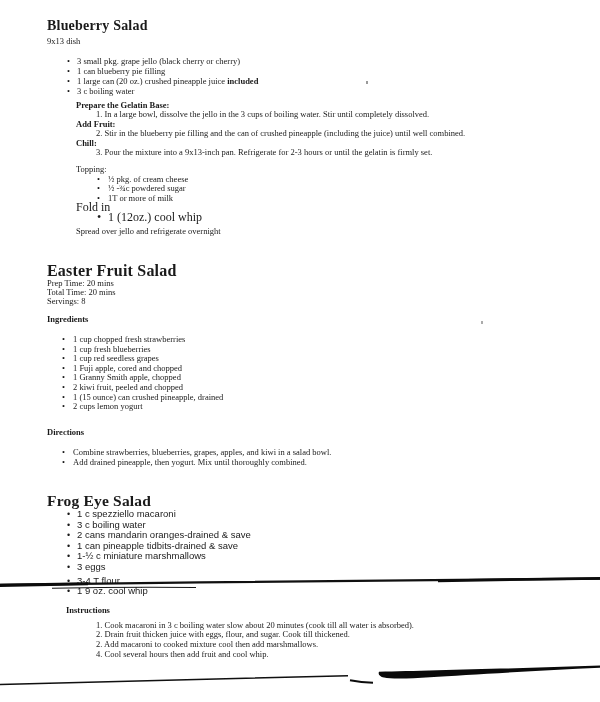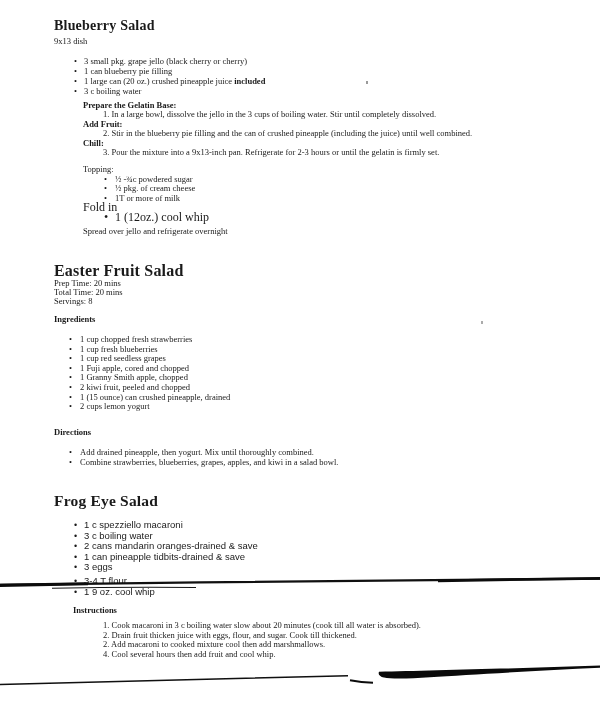--- a/index.html
+++ b/index.html
@@ -3,21 +3,21 @@
 <meta charset="utf-8">
 <style>
   html,body{margin:0;padding:0;}
   body{
     width:600px;height:702px;position:relative;overflow:hidden;
     background:#ffffff;color:#1a1a1a;
     font-family:"Liberation Serif", serif;
     -webkit-font-smoothing:antialiased;
   }
   .page{position:absolute;inset:0;}
-  section{position:absolute;left:54px;right:10px;}
+  section{position:absolute;left:47px;right:10px;}
   #blueberry{top:19px;}
   #easter{top:263px;}
   #frog{top:493px;}
 
   .title-lg{font-weight:bold;font-size:14px;line-height:14px;letter-spacing:.2px;margin:0;}
   #easter .title-lg{font-size:16px;line-height:16px;}
   #frog .title-lg{font-size:15.5px;line-height:16px;}
 
   .dish{font-size:8.5px;line-height:9px;margin-top:4px;}
 
@@ -44,21 +44,21 @@
   .sub-head{font-weight:bold;font-size:8.5px;line-height:9px;}
   #easter .sub-head.ing-h{margin-top:9px;}
   .ing-easter{margin-top:11px;}
   .ing-easter li{font-size:8.5px;line-height:9.6px;padding-left:26px;}
   .ing-easter li::before{content:"•";position:absolute;left:15px;}
   #easter .sub-head.dir-h{margin-top:16px;}
   .dir-list{margin-top:11px;}
   .dir-list li{font-size:8.5px;line-height:9.8px;padding-left:26px;}
   .dir-list li::before{content:"•";position:absolute;left:15px;}
 
-  .ing-frog{margin-top:11px;font-family:"Liberation Sans", sans-serif;}
+  .ing-frog{font-family:"Liberation Sans", sans-serif;}
   .ing-frog li{font-size:9.5px;line-height:10.5px;padding-left:30px;}
   .ing-frog li::before{content:"•";position:absolute;left:20px;font-size:9px;}
   .ing-frog2{margin-top:3.5px;}
   #frog .sub-head{margin-top:9px;margin-left:19px;}
   .steps{margin-top:6px;margin-left:49px;font-size:8.5px;line-height:9.7px;}
   .steps div{white-space:nowrap;}
 
   .artifacts{position:absolute;inset:0;pointer-events:none;}
   .speck{position:absolute;background:#9a9a9a;}
   #speck1{left:366px;top:81px;width:2px;height:3px;}
@@ -82,22 +82,22 @@
       <div class="m-head">Prepare the Gelatin Base:</div>
       <div class="m-step">1. In a large bowl, dissolve the jello in the 3 cups of boiling water. Stir until completely dissolved.</div>
       <div class="m-head">Add Fruit:</div>
       <div class="m-step">2. Stir in the blueberry pie filling and the can of crushed pineapple (including the juice) until well combined.</div>
       <div class="m-head">Chill:</div>
       <div class="m-step">3. Pour the mixture into a 9x13-inch pan. Refrigerate for 2-3 hours or until the gelatin is firmly set.</div>
     </div>
     <div class="topping">
       <div class="t-head">Topping:</div>
       <ul class="ing-sub">
+        <li>½ pkg. of cream cheese</li>
         <li>½ -¾c powdered sugar</li>
-        <li>½ pkg. of cream cheese</li>
         <li>1T or more of milk</li>
       </ul>
     </div>
     <div class="fold">
       <div>Fold in</div>
       <ul class="ing-sub">
         <li>1 (12oz.) cool whip</li>
       </ul>
     </div>
     <div class="final-note">Spread over jello and refrigerate overnight</div>
@@ -116,32 +116,33 @@
       <li>1 cup fresh blueberries</li>
       <li>1 cup red seedless grapes</li>
       <li>1 Fuji apple, cored and chopped</li>
       <li>1 Granny Smith apple, chopped</li>
       <li>2 kiwi fruit, peeled and chopped</li>
       <li>1 (15 ounce) can crushed pineapple, drained</li>
       <li>2 cups lemon yogurt</li>
     </ul>
     <div class="sub-head dir-h">Directions</div>
     <ul class="dir-list">
+      <li>Combine strawberries, blueberries, grapes, apples, and kiwi in a salad bowl.</li>
       <li>Add drained pineapple, then yogurt. Mix until thoroughly combined.</li>
-      <li>Combine strawberries, blueberries, grapes, apples, and kiwi in a salad bowl.</li>
     </ul>
   </section>
 
   <section id="frog">
     <h1 class="title-lg">Frog Eye Salad</h1>
     <ul class="ing-frog">
       <li>1 c spezziello macaroni</li>
       <li>3 c boiling water</li>
       <li>2 cans mandarin oranges-drained &amp; save</li>
       <li>1 can pineapple tidbits-drained &amp; save</li>
+      <li>1-½ c miniature marshmallows</li>
       <li>3 eggs</li>
     </ul>
     <ul class="ing-frog ing-frog2">
       <li>3-4 T flour</li>
       <li>1 9 oz. cool whip</li>
     </ul>
     <div class="sub-head">Instructions</div>
     <div class="steps">
       <div>1. Cook macaroni in 3 c boiling water slow about 20 minutes (cook till all water is absorbed).</div>
       <div>2. Drain fruit thicken juice with eggs, flour, and sugar.  Cook till thickened.</div>

